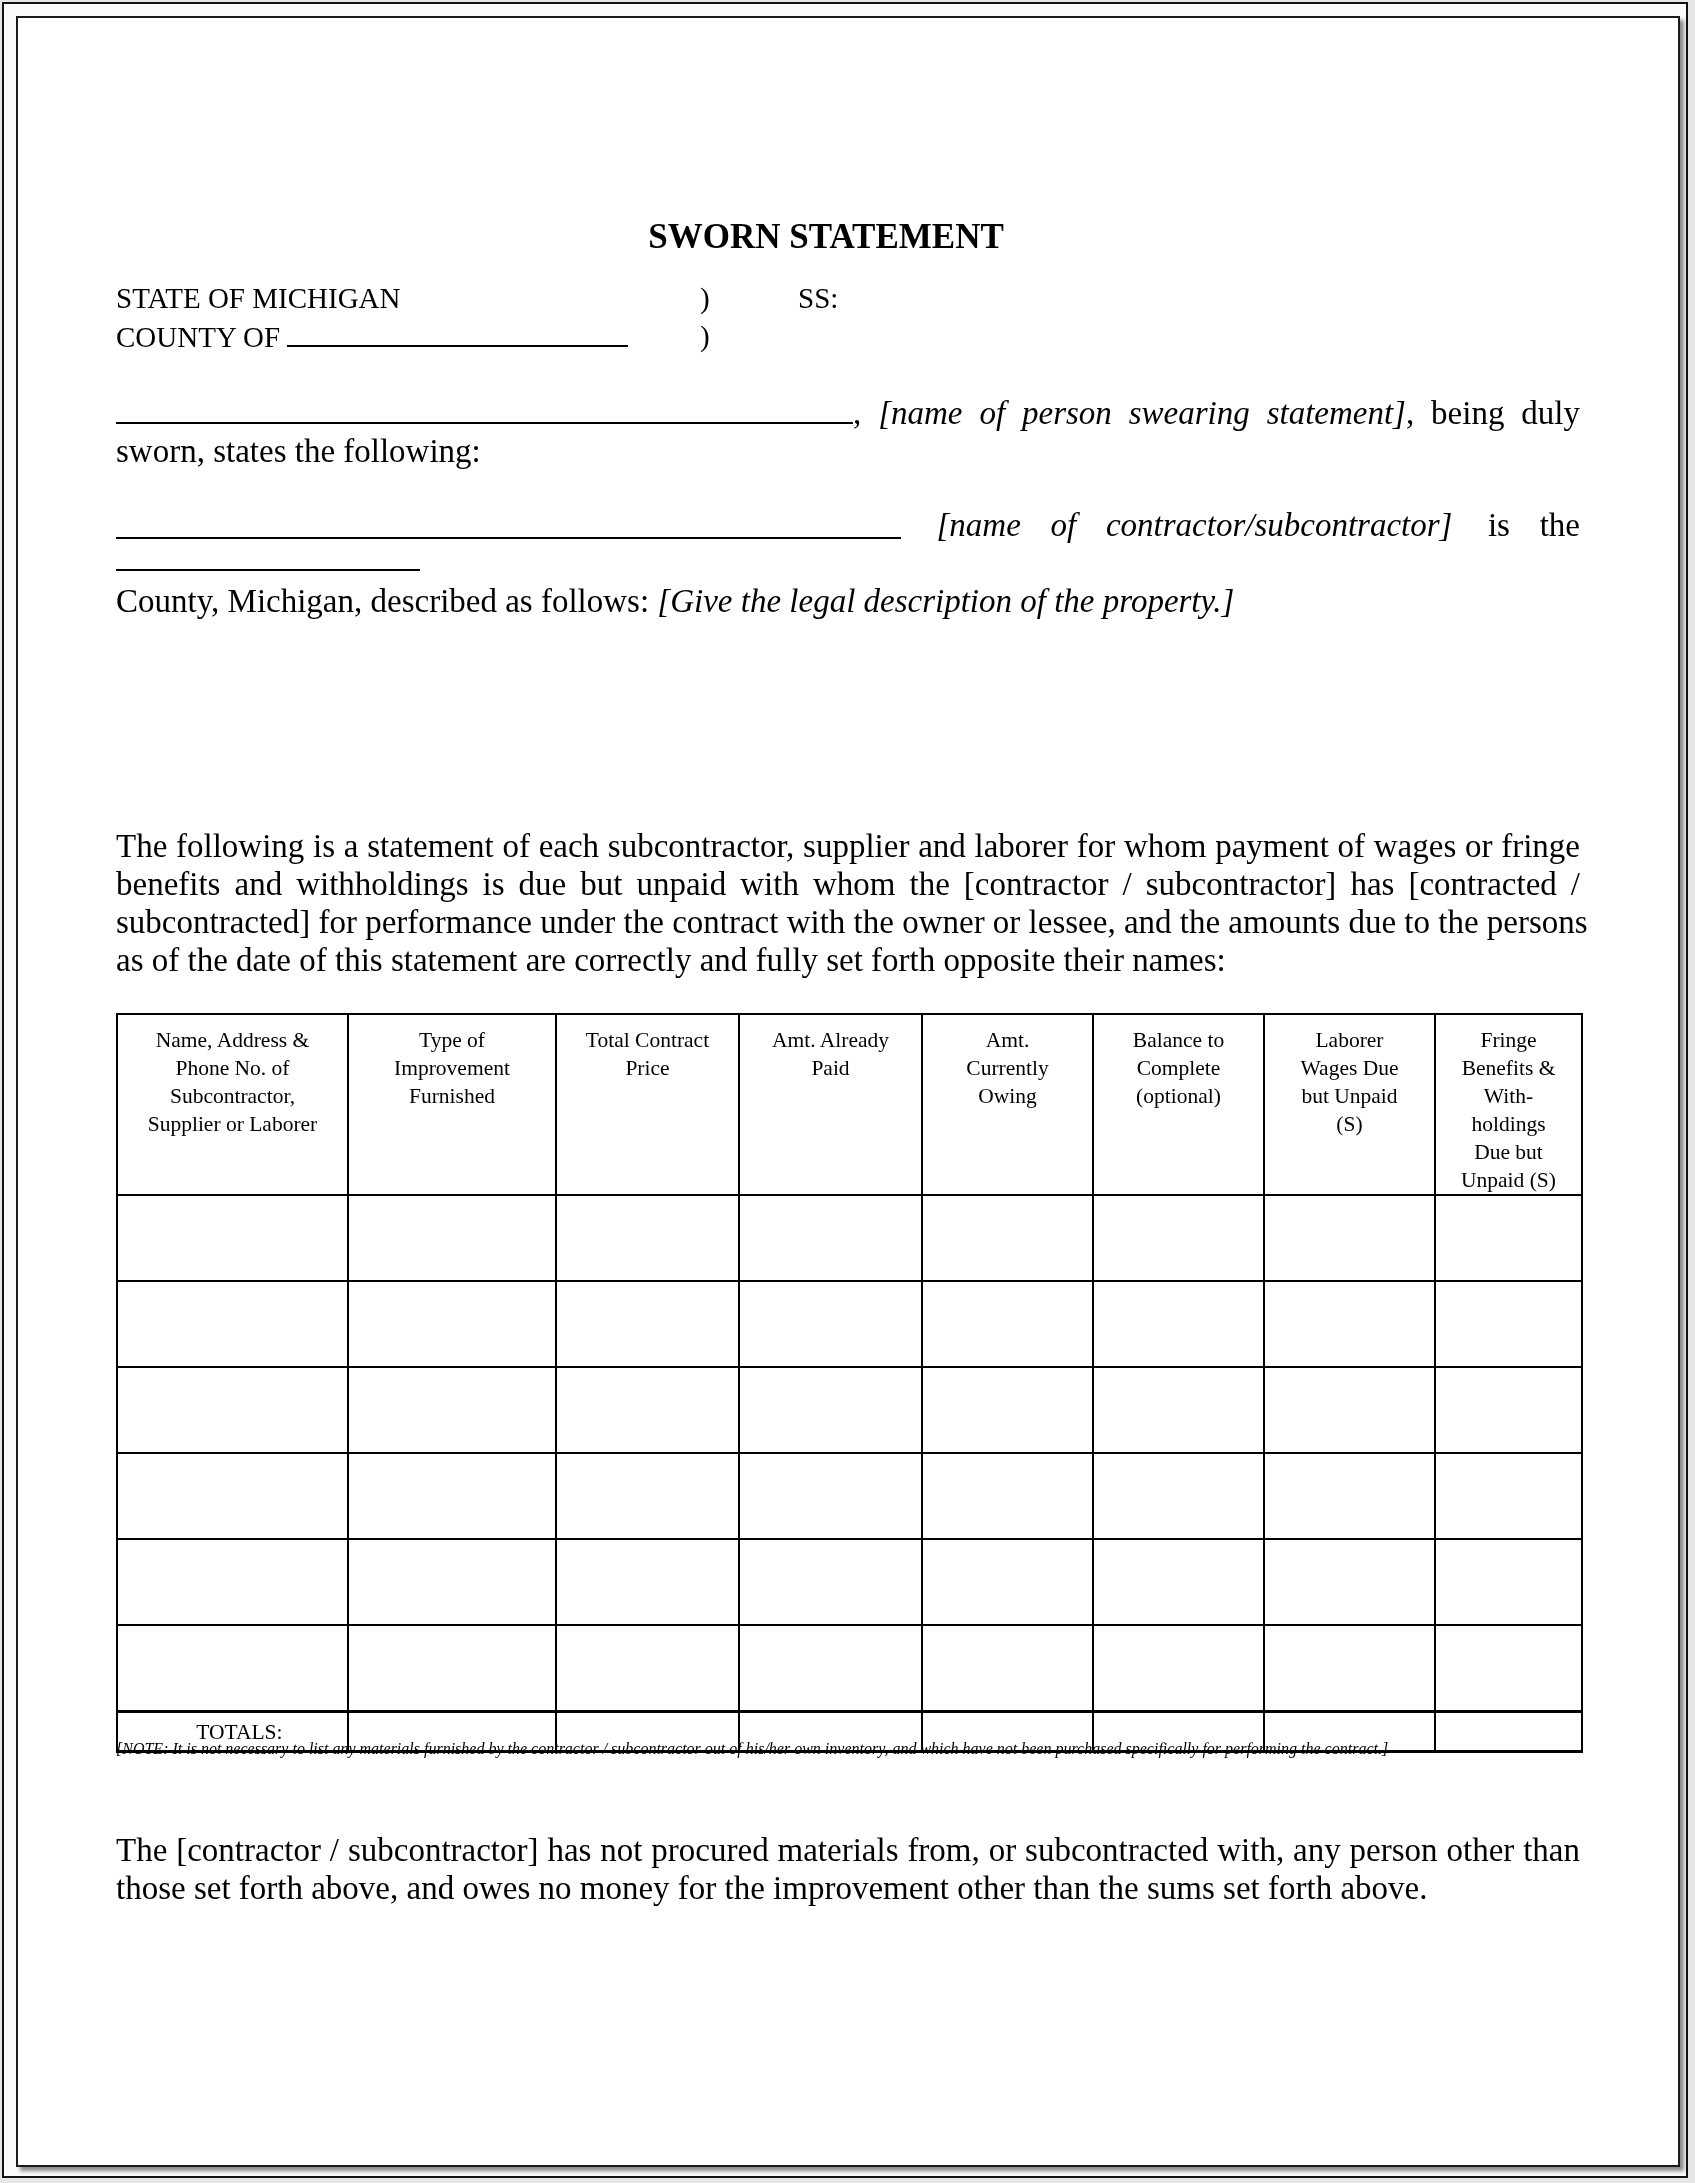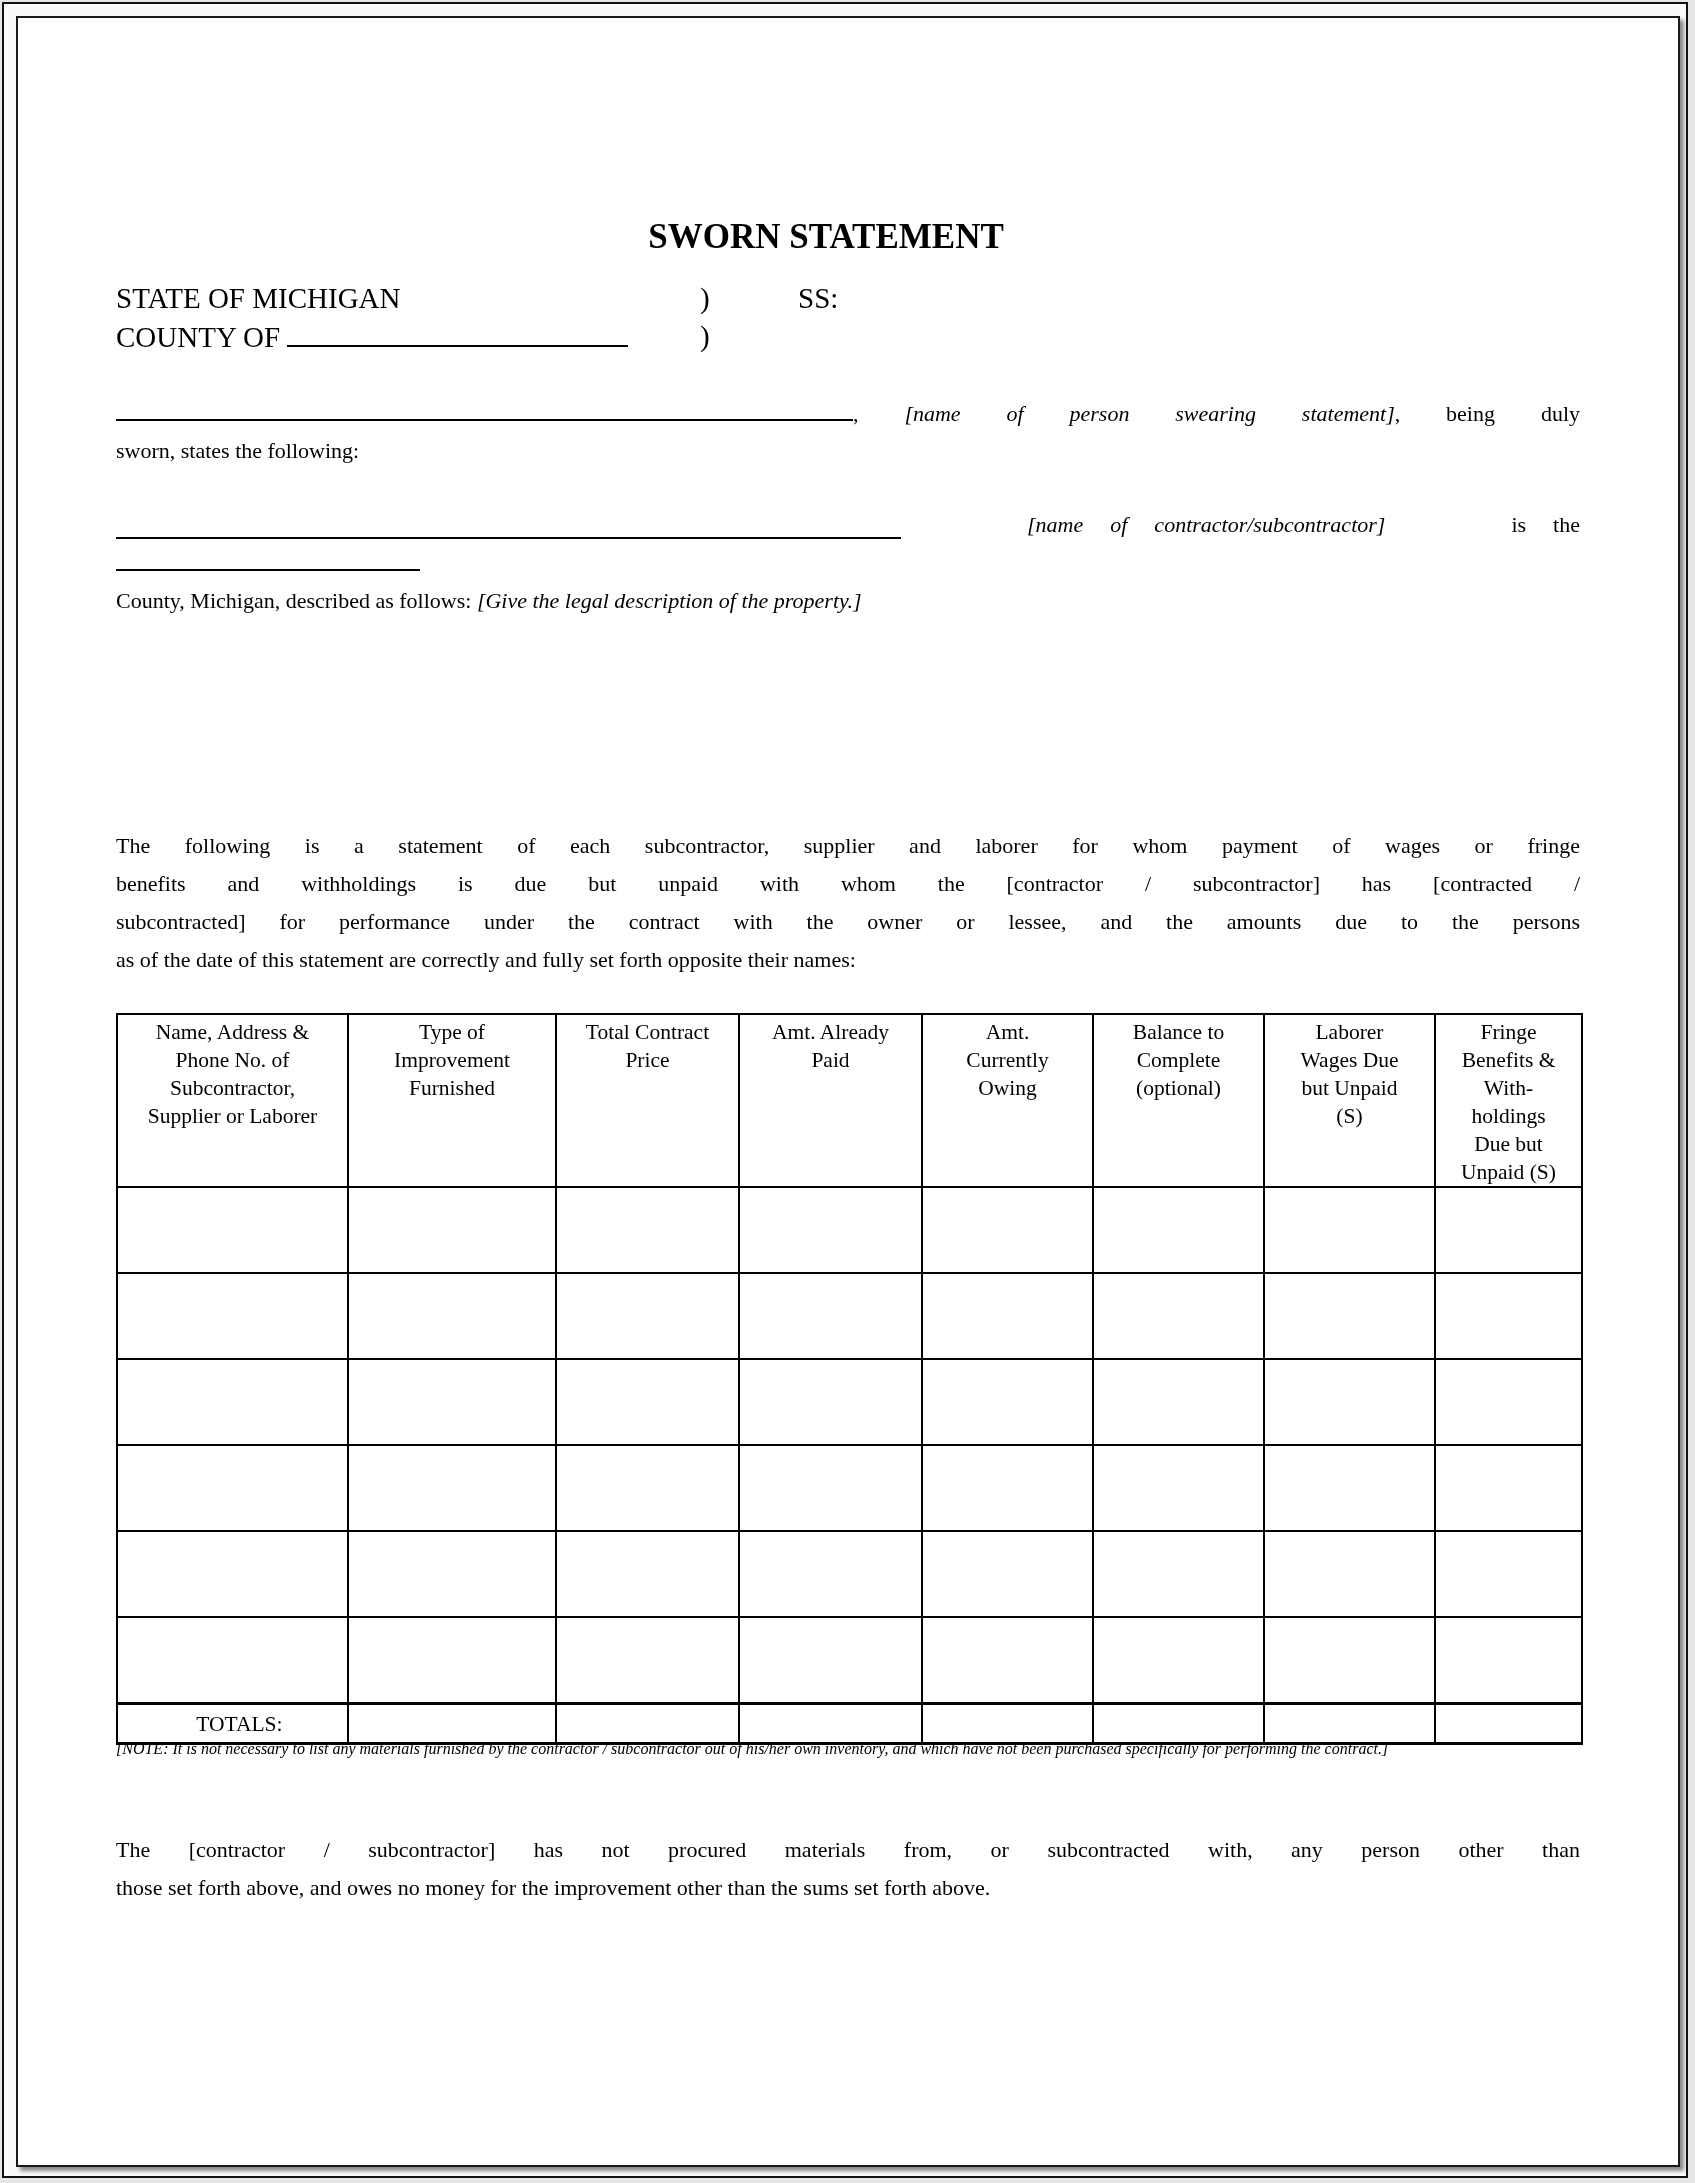--- a/index.html
+++ b/index.html
@@ -3,26 +3,26 @@
 <meta charset="utf-8">
 <style>
   html, body { margin:0; padding:0; background:#e6e6e6; }
   body { width:1696px; height:2184px; position:relative; overflow:hidden; font-family:"Liberation Serif", serif; color:#000; }
   .outer { position:absolute; left:2px; top:2px; width:1686px; height:2176px; border:2.9px solid #111; background:#fafafa; box-sizing:border-box; }
   .page { position:absolute; left:15.6px; top:15.6px; width:1664px; height:2151px; border:2.9px solid #1a1a1a; background:#fff; box-sizing:border-box; box-shadow:3.9px 3.9px 3.9px rgba(0,0,0,0.45); }
   .abs { position:absolute; }
   .title { left:0; width:1652px; top:217px; text-align:center; font-weight:bold; font-size:35px; }
   .line { font-size:29px; white-space:nowrap; }
   .blank { display:inline-block; border-bottom:2px solid #000; height:25px; vertical-align:baseline; }
-  .para { left:116px; width:1464px; font-size:22px; line-height:38px; text-align:justify; text-align-last:left; }
+  .para { left:116px; width:1464px; font-size:33px; line-height:38px; text-align:justify; text-align-last:left; }
   .justify-line { text-align-last:justify; }
   i { font-style:italic; }
   table.grid { position:absolute; left:116px; top:1013px; width:1465px; border-collapse:collapse; table-layout:fixed; }
   table.grid td, table.grid th { border:2px solid #000; padding:0; font-weight:normal; font-size:21.5px; line-height:28px; text-align:center; vertical-align:top; }
-  table.grid th { height:168px; padding-top:3px; }
+  table.grid th { height:168px; padding-top:11px; }
   table.grid tr.row td { height:84px; }
   table.grid tr.totals td { height:37px; border-top:3.9px solid #000; border-bottom:3.9px solid #000; }
   .totals-label { text-align:right; font-weight:normal; padding-left:13.7px !important; font-size:21.5px; vertical-align:middle !important; }
   .note { left:116px; width:1465px; top:1736px; font-size:16px; line-height:26px; font-style:italic; text-align:justify; }
 </style>
 </head>
 <body>
 
 <div class="outer"></div>
 <div class="page"></div>

